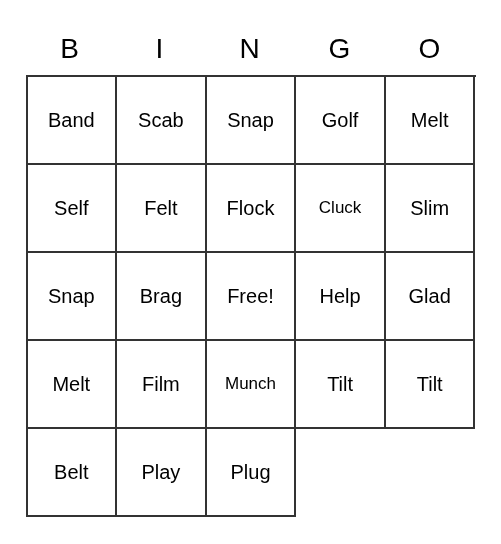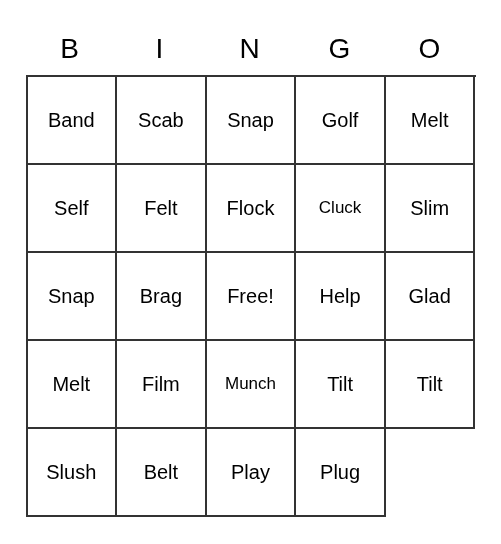--- a/index.html
+++ b/index.html
@@ -129,23 +129,20 @@
       <div class="bingo-cell">
         <span class="small">Munch</span>
       </div>
       <div class="bingo-cell">
         <span>Tilt</span>
       </div>
       <div class="bingo-cell">
         <span>Tilt</span>
       </div>
       <div class="bingo-cell">
-        <span>Slush</span>
-      </div>
-      <div class="bingo-cell">
         <span>Belt</span>
       </div>
       <div class="bingo-cell">
         <span>Play</span>
       </div>
       <div class="bingo-cell">
         <span>Plug</span>
       </div>
     </div>
 </div>

